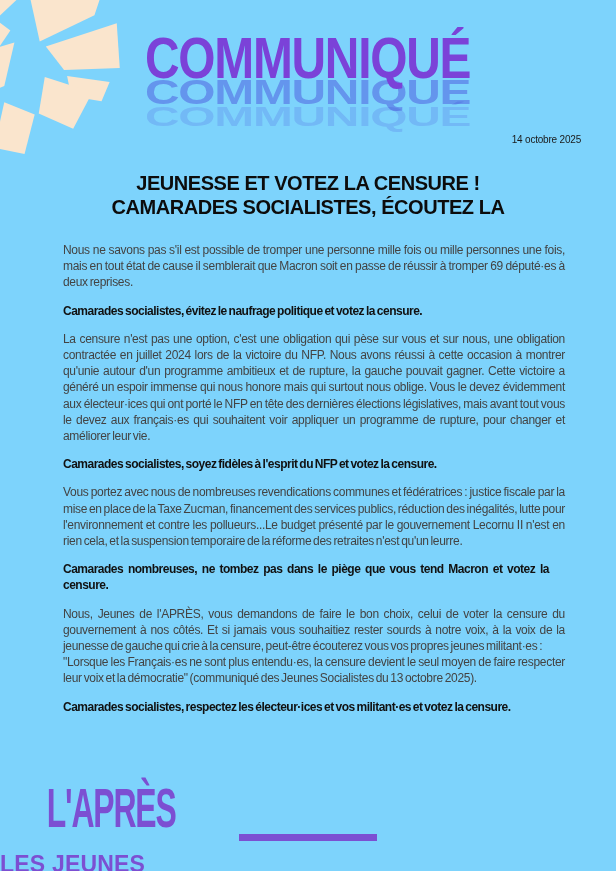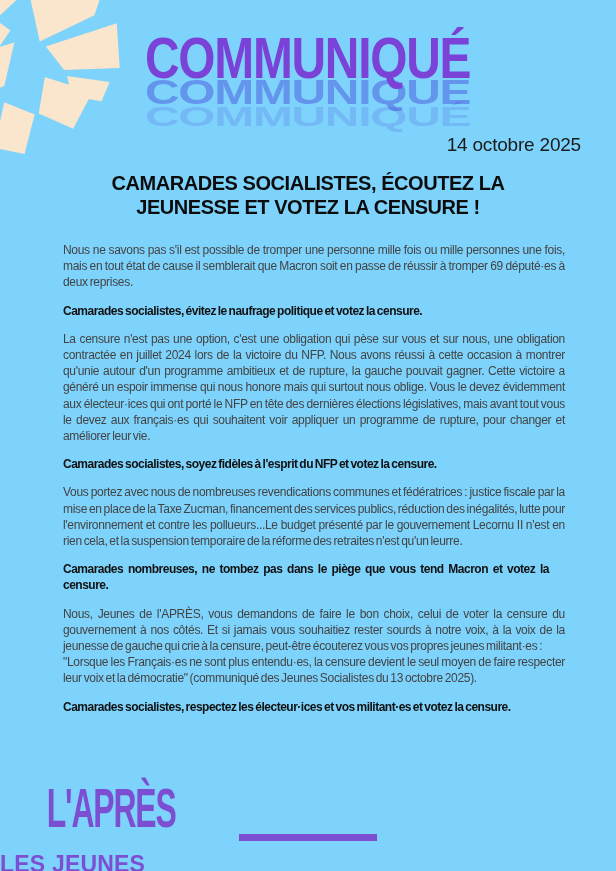--- a/index.html
+++ b/index.html
@@ -25,21 +25,21 @@
   .commu span{display:inline-block;transform-origin:center top;}
   .commu.main{top:0;z-index:3;}
   .commu.main span{transform:scaleX(0.84);}
   .commu.echo1{top:44px;z-index:2;opacity:0.40;mix-blend-mode:multiply;}
   .commu.echo1 span{transform:scale(0.84,0.62);}
   .commu.echo2{top:72px;z-index:1;opacity:0.17;mix-blend-mode:multiply;}
   .commu.echo2 span{transform:scale(0.84,0.50);}
   
   .date-row{
     position:absolute;top:134px;right:35px;
-    font-size:19px;color:#1b1b1b;letter-spacing:-0.2px;
+    font-size:10px;color:#1b1b1b;letter-spacing:-0.2px;
   }
   
   .headline{
     position:absolute;top:172px;left:50px;width:516px;
     text-align:center;color:#0c0c0c;
     font-weight:bold;font-size:20px;line-height:23.5px;letter-spacing:-0.45px;
   }
   
   .content{
     position:absolute;top:242px;left:63px;width:502px;
@@ -84,22 +84,22 @@
 
   <div class="masthead">
     <div class="commu main"><span>COMMUNIQUÉ</span></div>
     <div class="commu echo1"><span>COMMUNIQUÉ</span></div>
     <div class="commu echo2"><span>COMMUNIQUÉ</span></div>
   </div>
 
   <div class="date-row">14 octobre 2025</div>
 
   <div class="headline">
+    <div>JEUNESSE ET VOTEZ LA CENSURE !</div>
     <div>CAMARADES SOCIALISTES, ÉCOUTEZ LA</div>
-    <div>JEUNESSE ET VOTEZ LA CENSURE !</div>
   </div>
 
   <div class="content" id="body-content">
       <div class="para">Nous ne savons pas s'il est possible de tromper une personne mille fois ou mille personnes une fois, mais en tout état de cause il semblerait que Macron soit en passe de réussir à tromper 69 député·es à deux reprises.</div>
       <div class="subhead">Camarades socialistes, évitez le naufrage politique et votez la censure.</div>
       <div class="para">La censure n'est pas une option, c'est une obligation qui pèse sur vous et sur nous, une obligation contractée en juillet 2024 lors de la victoire du NFP. Nous avons réussi à cette occasion à montrer qu'unie autour d'un programme ambitieux et de rupture, la gauche pouvait gagner. Cette victoire a généré un espoir immense qui nous honore mais qui surtout nous oblige. Vous le devez évidemment aux électeur·ices qui ont porté le NFP en tête des dernières élections législatives, mais avant tout vous le devez aux français·es qui souhaitent voir appliquer un programme de rupture, pour changer et améliorer leur vie.</div>
       <div class="subhead">Camarades socialistes, soyez fidèles à l'esprit du NFP et votez la censure.</div>
       <div class="para">Vous portez avec nous de nombreuses revendications communes et fédératrices : justice fiscale par la mise en place de la Taxe Zucman, financement des services publics, réduction des inégalités, lutte pour l'environnement et contre les pollueurs...Le budget présenté par le gouvernement Lecornu II n'est en rien cela, et la suspension temporaire de la réforme des retraites n'est qu'un leurre.</div>
       <div class="subhead">Camarades nombreuses, ne tombez pas dans le piège que vous tend Macron et votez la censure.</div>
       <div class="para">Nous, Jeunes de l'APRÈS, vous demandons de faire le bon choix, celui de voter la censure du gouvernement à nos côtés. Et si jamais vous souhaitiez rester sourds à notre voix, à la voix de la jeunesse de gauche qui crie à la censure, peut-être écouterez vous vos propres jeunes militant·es :</div>

